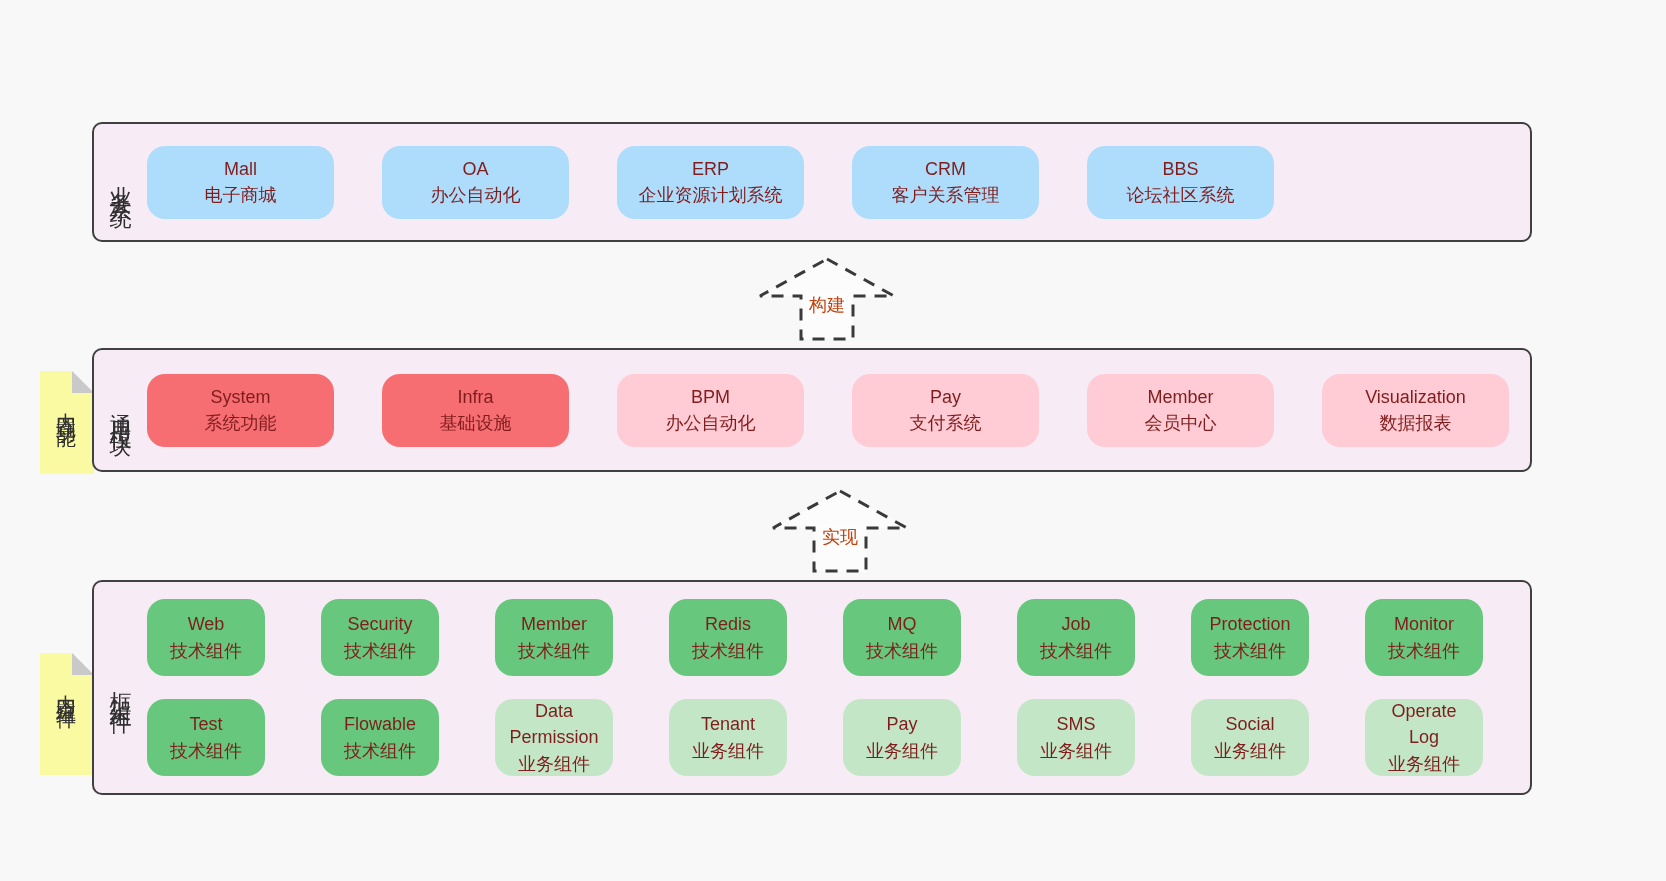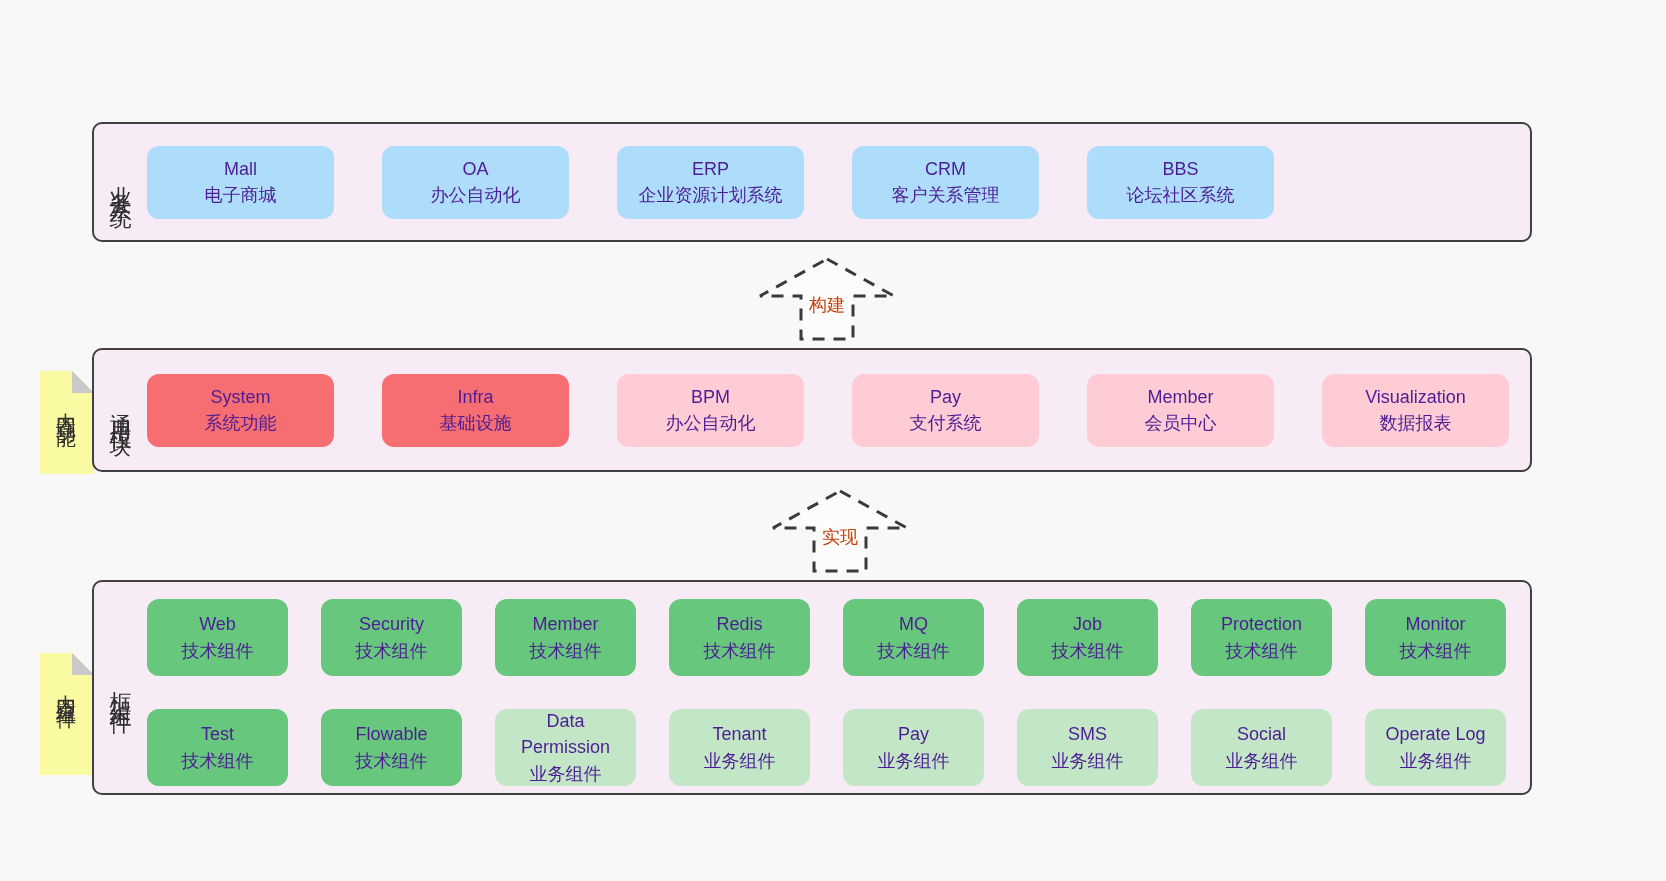--- a/index.html
+++ b/index.html
@@ -26,27 +26,27 @@
     flex:0 0 53px;
     display:flex;align-items:center;justify-content:center;
     writing-mode:vertical-lr;text-orientation:upright;
     font-size:22px;letter-spacing:7px;color:#2f2f2f;
     height:100%;
   }
   .items{display:flex;align-items:center;gap:48px;flex:1;}
   .grid8{display:grid;grid-template-columns:repeat(8,141px);gap:23px 33px;flex:1;align-items:center;}
 
   .box{
-    border-radius:12px;
+    border-radius:18px;
     display:flex;flex-direction:column;align-items:center;justify-content:center;
-    text-align:center;line-height:1.45;font-size:18px;color:#4c1d95;
+    text-align:center;line-height:1.45;font-size:18px;color:#7f1d1d;
     padding:6px 16px;
   }
   .w187{width:187px;height:73px;}
-  .w141{width:141px;height:77px;margin-top:10px;}
+  .w141{width:118px;height:77px;}
   .blue{background:var(--blue);}
   .red{background:var(--red);}
   .pink{background:var(--pink);text-align:right;}
   .green{background:var(--green);}
   .green-light{background:var(--green-light);}
 
   .arrow{position:absolute;width:140px;height:86px;z-index:0;}
   .arrow svg{display:block;width:140px;height:86px;}
   .arrow-label{
     position:absolute;left:50%;top:36px;transform:translateX(-50%);

